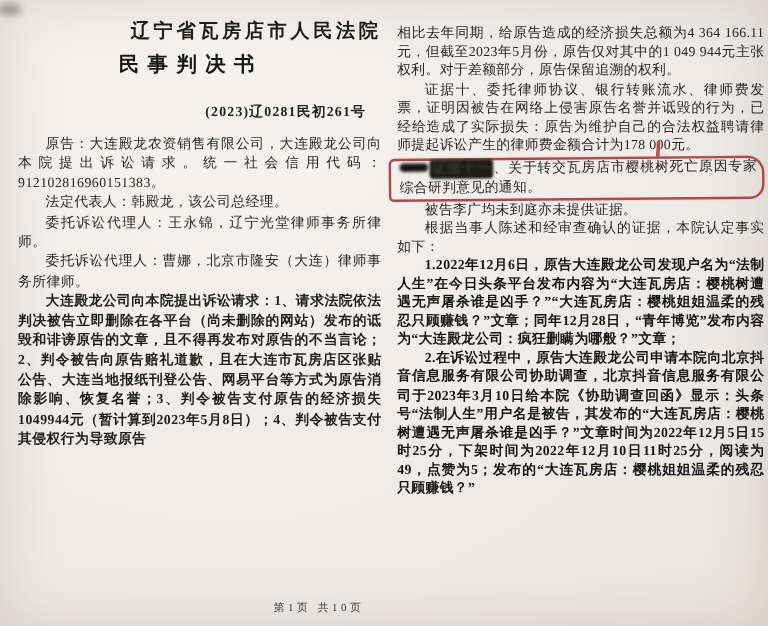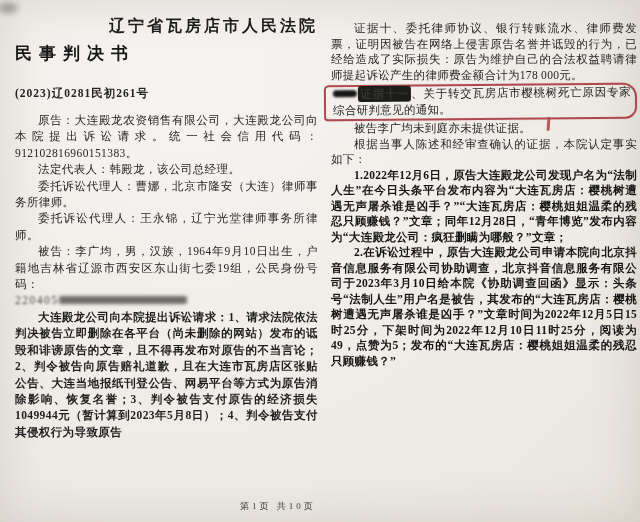--- a/index.html
+++ b/index.html
@@ -8,23 +8,23 @@
     background:radial-gradient(ellipse at 30% 15%, #f6f4f1 0%, #f0ede8 50%, #e9e5de 100%);
     box-shadow:inset 0 0 50px rgba(115,105,90,.20);
     font-family:"Liberation Serif","DejaVu Serif",serif;
     color:#262626;
   }
   .corner-smudge{position:absolute;left:-2px;top:3px;width:20px;height:10px;background:#4a4a48;
     border-radius:50%;filter:blur(3px);opacity:.45;}
   
   .court-name{position:absolute;left:15px;top:16px;width:303px;text-align:right;
     font-size:16px;font-weight:700;letter-spacing:3px;color:#1d1d1d;}
-  .doc-title{position:absolute;left:15px;top:42px;width:288px;text-align:left;
+  .doc-title{position:absolute;left:15px;top:42px;width:288px;text-align:center;
     font-size:17px;font-weight:700;letter-spacing:7px;color:#171717;}
-  .case-no{position:absolute;left:15px;top:86px;width:290px;
+  .case-no{position:absolute;left:15px;top:86px;width:290px;text-align:right;
     font-size:11.5px;font-weight:700;letter-spacing:1px;color:#222;}
   
   .col{position:absolute;text-align:justify;}
   .col-left{left:15px;top:112px;width:303px;font-size:11.5px;line-height:16.4px;letter-spacing:.4px;}
   .col-right{left:331px;top:21px;width:306px;font-size:11.5px;line-height:15.5px;letter-spacing:.3px;}
   .para{margin:0;text-indent:2em;}
   .no-indent{text-indent:0;}
   .semi{font-weight:600;color:#1e1e1e;}
   .heavy{font-weight:700;color:#161616;}
   
@@ -35,42 +35,42 @@
   .red-box{border:2px solid #b0494e;border-radius:5px 14px 12px 4px;margin:1px 0 1px -7px;
     padding:0 4px 1px 7px;transform:rotate(-0.5deg);box-shadow:0 0 1px rgba(176,73,78,.5);}
   .red-tick{position:absolute;left:216px;top:96px;width:3px;height:14px;background:#b0494e;
     border-radius:2px;transform:rotate(4deg);opacity:.9;}
   
   .scribble-tail{display:inline-block;width:24px;height:7px;background:#161616;border-radius:4px;
     margin-right:1px;filter:blur(1.2px);vertical-align:1px;}
   .scribble{background:#1c1c1a;color:#34342f;border-radius:3px;filter:blur(.7px);padding:2px 2px;
     font-weight:700;}
   
-  .footer{position:absolute;left:228px;top:500px;font-size:9px;letter-spacing:3px;color:#3a3a3a;margin-left:12px;}
+  .footer{position:absolute;left:228px;top:500px;font-size:9px;letter-spacing:3px;color:#3a3a3a;}
 </style>
 </head>
 <body>
 
 <div class="page">
   <div class="corner-smudge"></div>
 
   <div class="court-name">辽宁省瓦房店市人民法院</div>
   <div class="doc-title">民事判决书</div>
   <div class="case-no">(2023)辽0281民初261号</div>
 
   <div class="col col-left">
     <p class="para">原告：大连殿龙农资销售有限公司，大连殿龙公司向本院提出诉讼请求。统一社会信用代码：912102816960151383。</p>
     <p class="para">法定代表人：韩殿龙，该公司总经理。</p>
+    <p class="para">委托诉讼代理人：王永锦，辽宁光堂律师事务所律师。</p>
     <p class="para">委托诉讼代理人：曹娜，北京市隆安（大连）律师事务所律师。</p>
-    <p class="para">委托诉讼代理人：王永锦，辽宁光堂律师事务所律师。</p>
-    <p class="para"><span>被告：李广均，男，汉族，1964年9月10日出生，户籍地吉林省辽源市西安区东山街七委19组，公民身份号码：</span><span class="id-line"><span>220405</span><span class="redact-bar"></span></span></p>
     <p class="para semi">大连殿龙公司向本院提出诉讼请求：1、请求法院依法判决被告立即删除在各平台（尚未删除的网站）发布的诋毁和诽谤原告的文章，且不得再发布对原告的不当言论；2、判令被告向原告赔礼道歉，且在大连市瓦房店区张贴公告、大连当地报纸刊登公告、网易平台等方式为原告消除影响、恢复名誉；3、判令被告支付原告的经济损失1049944元（暂计算到2023年5月8日）；4、判令被告支付其侵权行为导致原告</p>
   </div>
 
   <div class="col col-right">
+    <p class="para no-indent">相比去年同期，给原告造成的经济损失总额为4 364 166.11元，但截至2023年5月份，原告仅对其中的1 049 944元主张权利。对于差额部分，原告保留追溯的权利。</p>
     <p class="para">证据十、委托律师协议、银行转账流水、律师费发票，证明因被告在网络上侵害原告名誉并诋毁的行为，已经给造成了实际损失：原告为维护自己的合法权益聘请律师提起诉讼产生的律师费金额合计为178 000元。</p>
 
     <div class="red-box">
       <p class="para no-indent"><span class="scribble-tail"></span><span class="scribble">证据十一</span><span>、关于转交瓦房店市樱桃树死亡原因专家综合研判意见的通知。</span></p>
     </div>
 
     <p class="para">被告李广均未到庭亦未提供证据。</p>
     <p class="para">根据当事人陈述和经审查确认的证据，本院认定事实如下：</p>
     <p class="para heavy">1.2022年12月6日，原告大连殿龙公司发现户名为“法制人生”在今日头条平台发布内容为“大连瓦房店：樱桃树遭遇无声屠杀谁是凶手？”“大连瓦房店：樱桃姐姐温柔的残忍只顾赚钱？”文章；同年12月28日，“青年博览”发布内容为“大连殿龙公司：疯狂删瞒为哪般？”文章；</p>
     <p class="para heavy">2.在诉讼过程中，原告大连殿龙公司申请本院向北京抖音信息服务有限公司协助调查，北京抖音信息服务有限公司于2023年3月10日给本院《协助调查回函》显示：头条号“法制人生”用户名是被告，其发布的“大连瓦房店：樱桃树遭遇无声屠杀谁是凶手？”文章时间为2022年12月5日15时25分，下架时间为2022年12月10日11时25分，阅读为49，点赞为5；发布的“大连瓦房店：樱桃姐姐温柔的残忍只顾赚钱？”</p>

